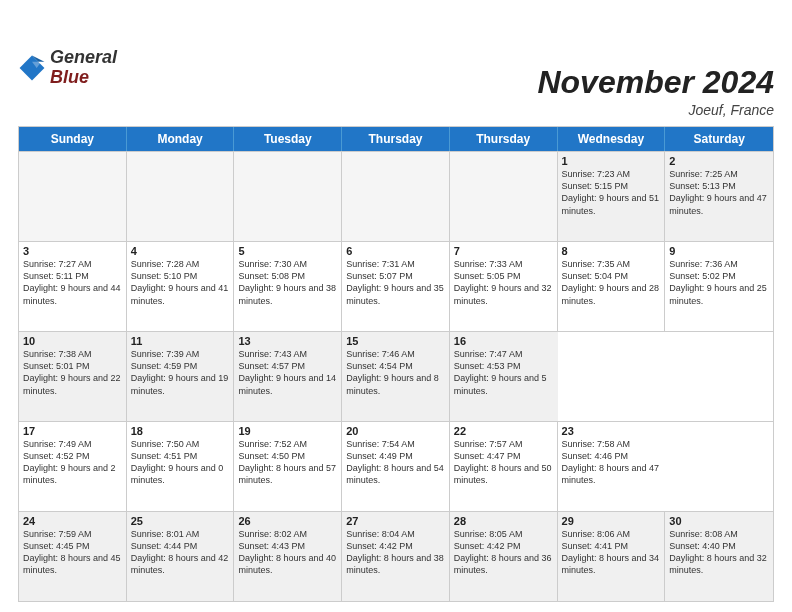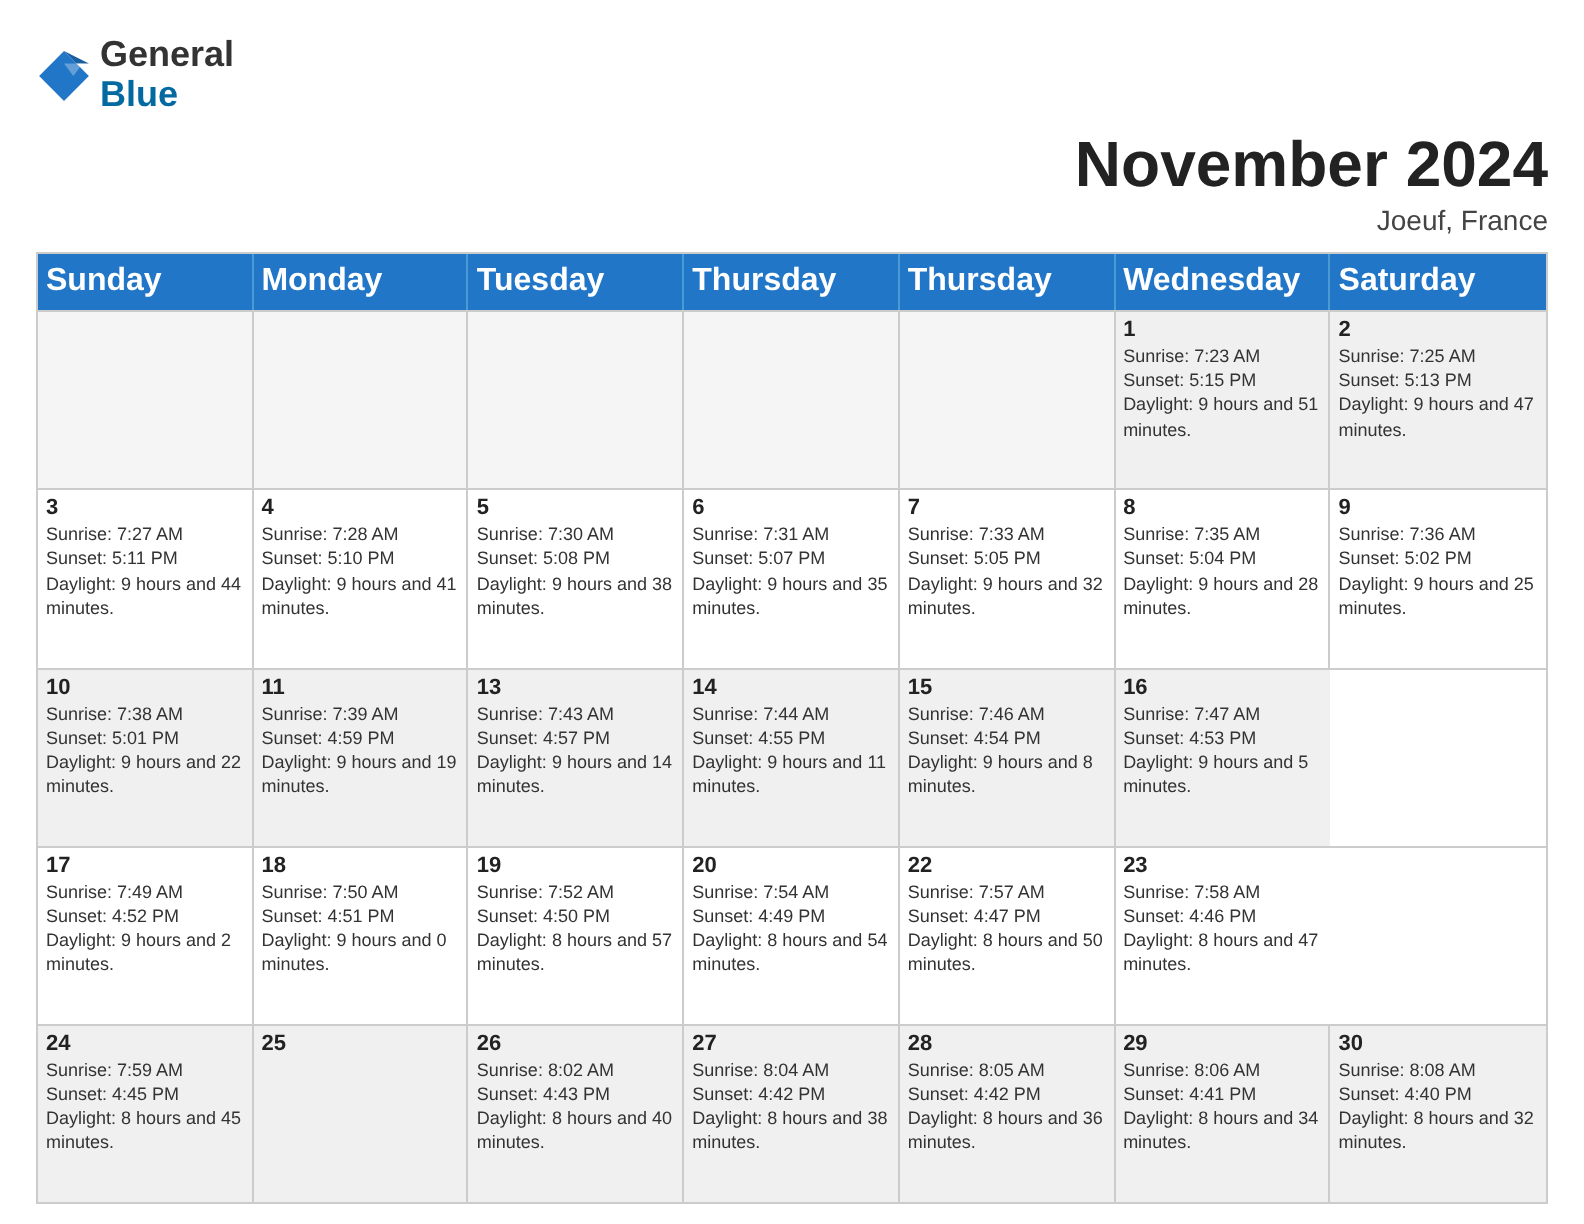--- a/index.html
+++ b/index.html
@@ -12,36 +12,37 @@
     }
     .page {
       width: 792px;
       height: 612px;
       padding: 18px 18px 10px 18px;
       display: flex;
       flex-direction: column;
     }
     .header {
       display: flex;
-      align-items: flex-start;
+      align-items: center;
       justify-content: space-between;
       margin-bottom: 8px;
+      font-style: italic;
     }
     .logo {
       display: flex;
       align-items: center;
       gap: 4px;
     }
     .logo-text {
       font-size: 18px;
       font-weight: bold;
       line-height: 1.1;
     }
     .logo-general { color: #333; }
-    .logo-blue { color: #0369a1; }
+    .logo-blue { color: #7f1d1d; }
     .logo-icon {
       width: 28px;
       height: 28px;
     }
     .title-block {
       text-align: right;
       margin-top: 47px;
     }
     .month-title {
       font-size: 32px;
@@ -60,24 +61,24 @@
       flex-direction: column;
       border: 1px solid #ccc;
     }
     .cal-header {
       display: grid;
       grid-template-columns: repeat(7, 1fr);
       background: #2176c7;
     }
     .cal-header-cell {
       color: #fff;
-      font-size: 16px;
+      font-size: 12px;
       font-weight: bold;
       padding: 5px 4px;
-      text-align: left;
+      text-align: center;
       border-right: 1px solid #4a9ad4;
     }
     .cal-header-cell:last-child { border-right: none; }
     .cal-body {
       display: grid;
       grid-template-rows: repeat(5, 1fr);
       flex: 1;
     }
     .cal-row {
       display: grid;
@@ -192,24 +193,20 @@
           </div>
           <div class="cal-cell shaded">
             <div class="day-num">11</div>
 <div class="day-info">Sunrise: 7:39 AM<br>Sunset: 4:59 PM<br>Daylight: 9 hours and 19 minutes.</div>
           </div>
           <div class="cal-cell shaded">
             <div class="day-num">13</div>
 <div class="day-info">Sunrise: 7:43 AM<br>Sunset: 4:57 PM<br>Daylight: 9 hours and 14 minutes.</div>
           </div>
           <div class="cal-cell shaded">
-            <div class="day-num">14</div>
-<div class="day-info">Sunrise: 7:44 AM<br>Sunset: 4:55 PM<br>Daylight: 9 hours and 11 minutes.</div>
-          </div>
-          <div class="cal-cell shaded">
             <div class="day-num">15</div>
 <div class="day-info">Sunrise: 7:46 AM<br>Sunset: 4:54 PM<br>Daylight: 9 hours and 8 minutes.</div>
           </div>
           <div class="cal-cell shaded">
             <div class="day-num">16</div>
 <div class="day-info">Sunrise: 7:47 AM<br>Sunset: 4:53 PM<br>Daylight: 9 hours and 5 minutes.</div>
           </div>
         </div>
         <div class="cal-row">
           <div class="cal-cell">
@@ -237,20 +234,21 @@
 <div class="day-info">Sunrise: 7:58 AM<br>Sunset: 4:46 PM<br>Daylight: 8 hours and 47 minutes.</div>
           </div>
         </div>
         <div class="cal-row">
           <div class="cal-cell shaded">
             <div class="day-num">24</div>
 <div class="day-info">Sunrise: 7:59 AM<br>Sunset: 4:45 PM<br>Daylight: 8 hours and 45 minutes.</div>
           </div>
           <div class="cal-cell shaded">
             <div class="day-num">25</div>
+<div class="day-info">Sunrise: 8:01 AM<br>Sunset: 4:44 PM<br>Daylight: 8 hours and 42 minutes.</div>
           </div>
           <div class="cal-cell shaded">
             <div class="day-num">26</div>
 <div class="day-info">Sunrise: 8:02 AM<br>Sunset: 4:43 PM<br>Daylight: 8 hours and 40 minutes.</div>
           </div>
           <div class="cal-cell shaded">
             <div class="day-num">27</div>
 <div class="day-info">Sunrise: 8:04 AM<br>Sunset: 4:42 PM<br>Daylight: 8 hours and 38 minutes.</div>
           </div>
           <div class="cal-cell shaded">

